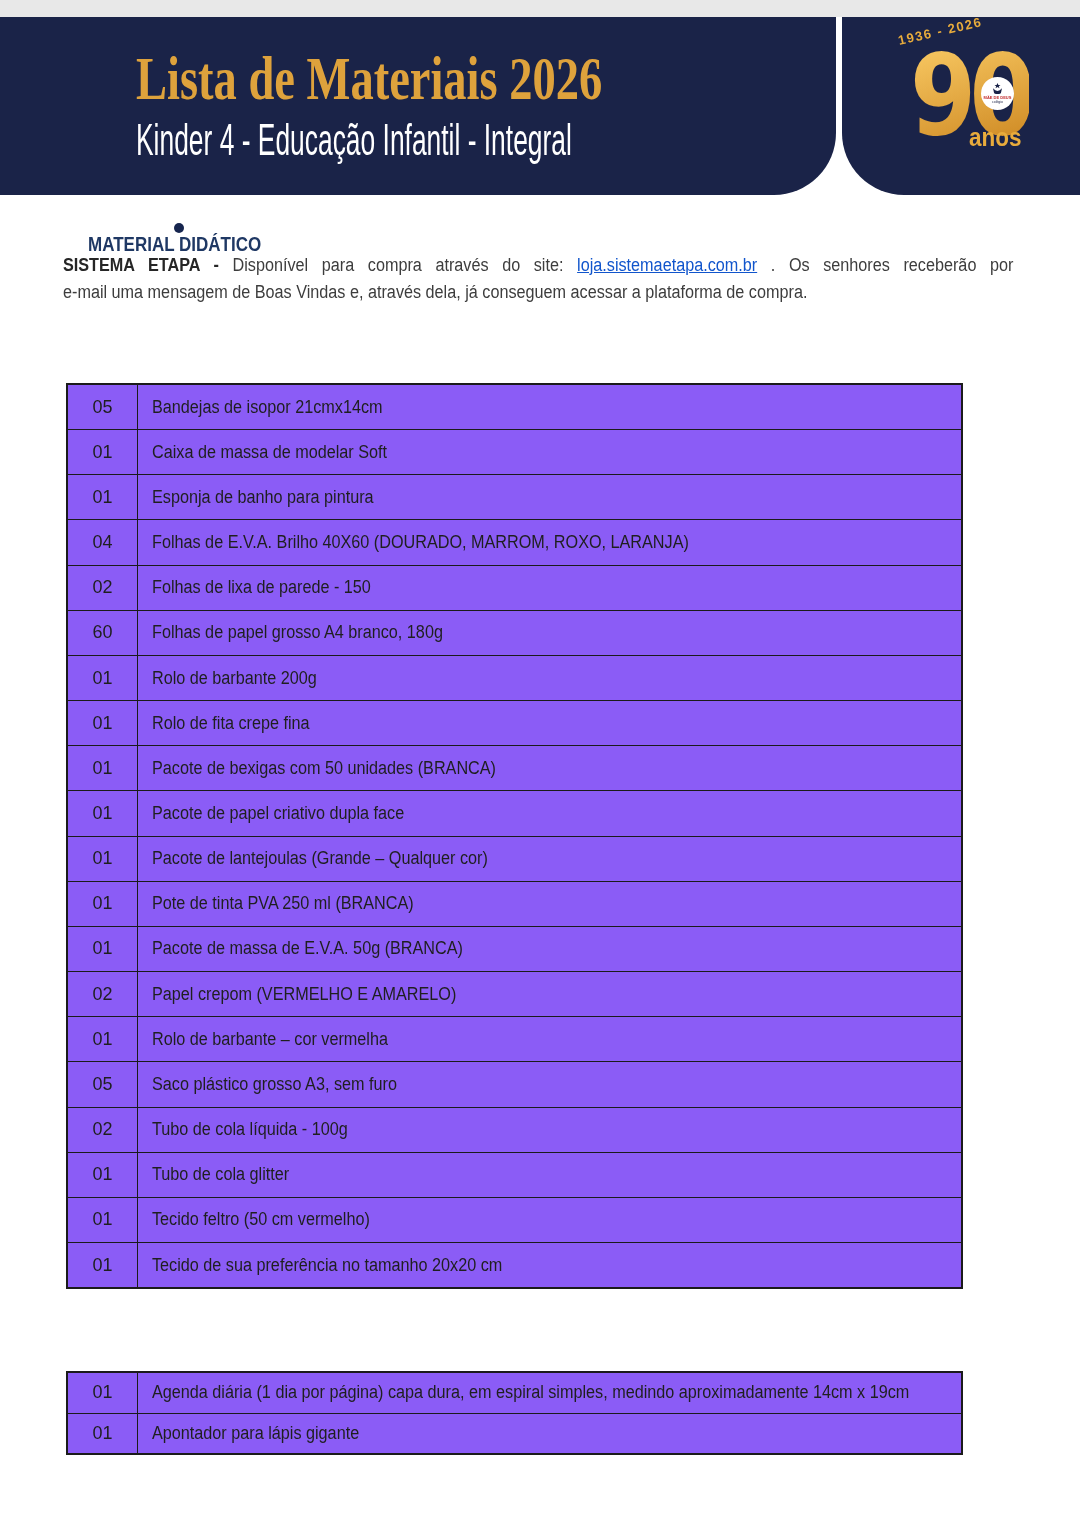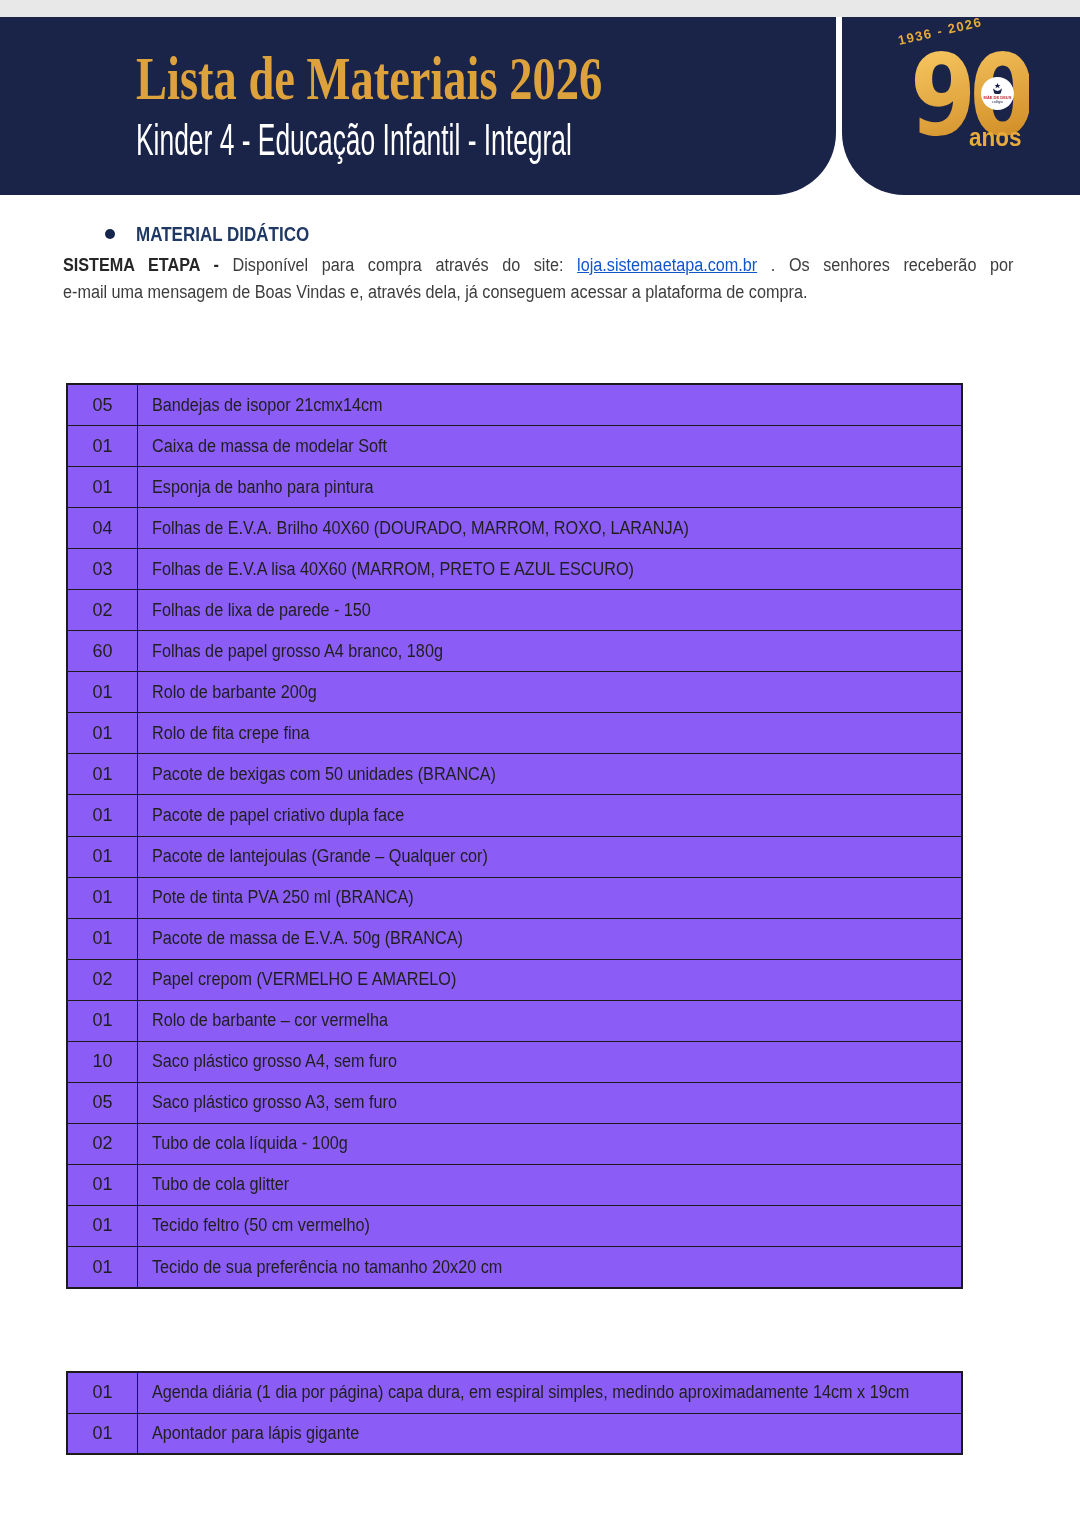--- a/index.html
+++ b/index.html
@@ -36,21 +36,21 @@
   .badge-type{font-size:3.5px;color:#1A2348;line-height:1;white-space:nowrap;}
   .logo-anos{position:absolute;left:127px;top:106px;font-size:25px;font-weight:700;
              color:#E9AC3C;transform:scaleX(.9);transform-origin:0 0;z-index:4;white-space:nowrap;}
 
   
   .sec-heading{position:absolute;display:flex;align-items:center;height:22px;}
   .sec-heading .hlabel{font-size:20px;font-weight:700;color:#1F3864;line-height:22px;
                        transform:scaleX(.85);transform-origin:0 50%;white-space:nowrap;}
   .dot{width:10px;height:10px;border-radius:50%;background:#16254E;flex:none;}
   .sqdot{width:7px;height:7px;background:#9E7BA1;flex:none;}
-  #h-didatico{left:105px;top:206px;} #h-didatico .dot{margin-right:21px;}
+  #h-didatico{left:88px;top:206px;flex-direction:column;} #h-didatico .dot{margin-right:21px;}
   #h-comp{left:66px;top:317px;} #h-comp .dot{margin-right:16px;}
   #h-pessoal{left:100px;top:1304px;} #h-pessoal .sqdot{margin-right:24px;}
 
   
   .p-line{position:absolute;font-size:18px;color:#3D3D3D;line-height:27px;transform-origin:0 0;}
   #pline1{left:63px;top:235px;width:1056px;transform:scaleX(.9);
           text-align:justify;text-align-last:justify;}
   #pline2{left:63px;top:262px;transform:scaleX(.9);white-space:nowrap;}
   .p-bold{font-weight:700;color:#262626;}
   .p-link{color:#1155CC;text-decoration:underline;cursor:pointer;}
@@ -127,26 +127,20 @@
         </div>
       </div>
 
       <div class="trow">
         <div class="qty">04</div>
         <div class="desc">
           <span>Folhas de E.V.A. Brilho 40X60 (DOURADO, MARROM, ROXO, LARANJA)</span>
         </div>
       </div>
 
-      <div class="trow">
-        <div class="qty">03</div>
-        <div class="desc">
-          <span>Folhas de E.V.A lisa 40X60 (MARROM, PRETO E AZUL ESCURO)</span>
-        </div>
-      </div>
 
       <div class="trow">
         <div class="qty">02</div>
         <div class="desc">
           <span>Folhas de lixa de parede - 150</span>
         </div>
       </div>
 
       <div class="trow">
         <div class="qty">60</div>
@@ -211,26 +205,20 @@
         </div>
       </div>
 
       <div class="trow">
         <div class="qty">01</div>
         <div class="desc">
           <span>Rolo de barbante – cor vermelha</span>
         </div>
       </div>
 
-      <div class="trow">
-        <div class="qty">10</div>
-        <div class="desc">
-          <span>Saco plástico grosso A4, sem furo</span>
-        </div>
-      </div>
 
       <div class="trow">
         <div class="qty">05</div>
         <div class="desc">
           <span>Saco plástico grosso A3, sem furo</span>
         </div>
       </div>
 
       <div class="trow">
         <div class="qty">02</div>

